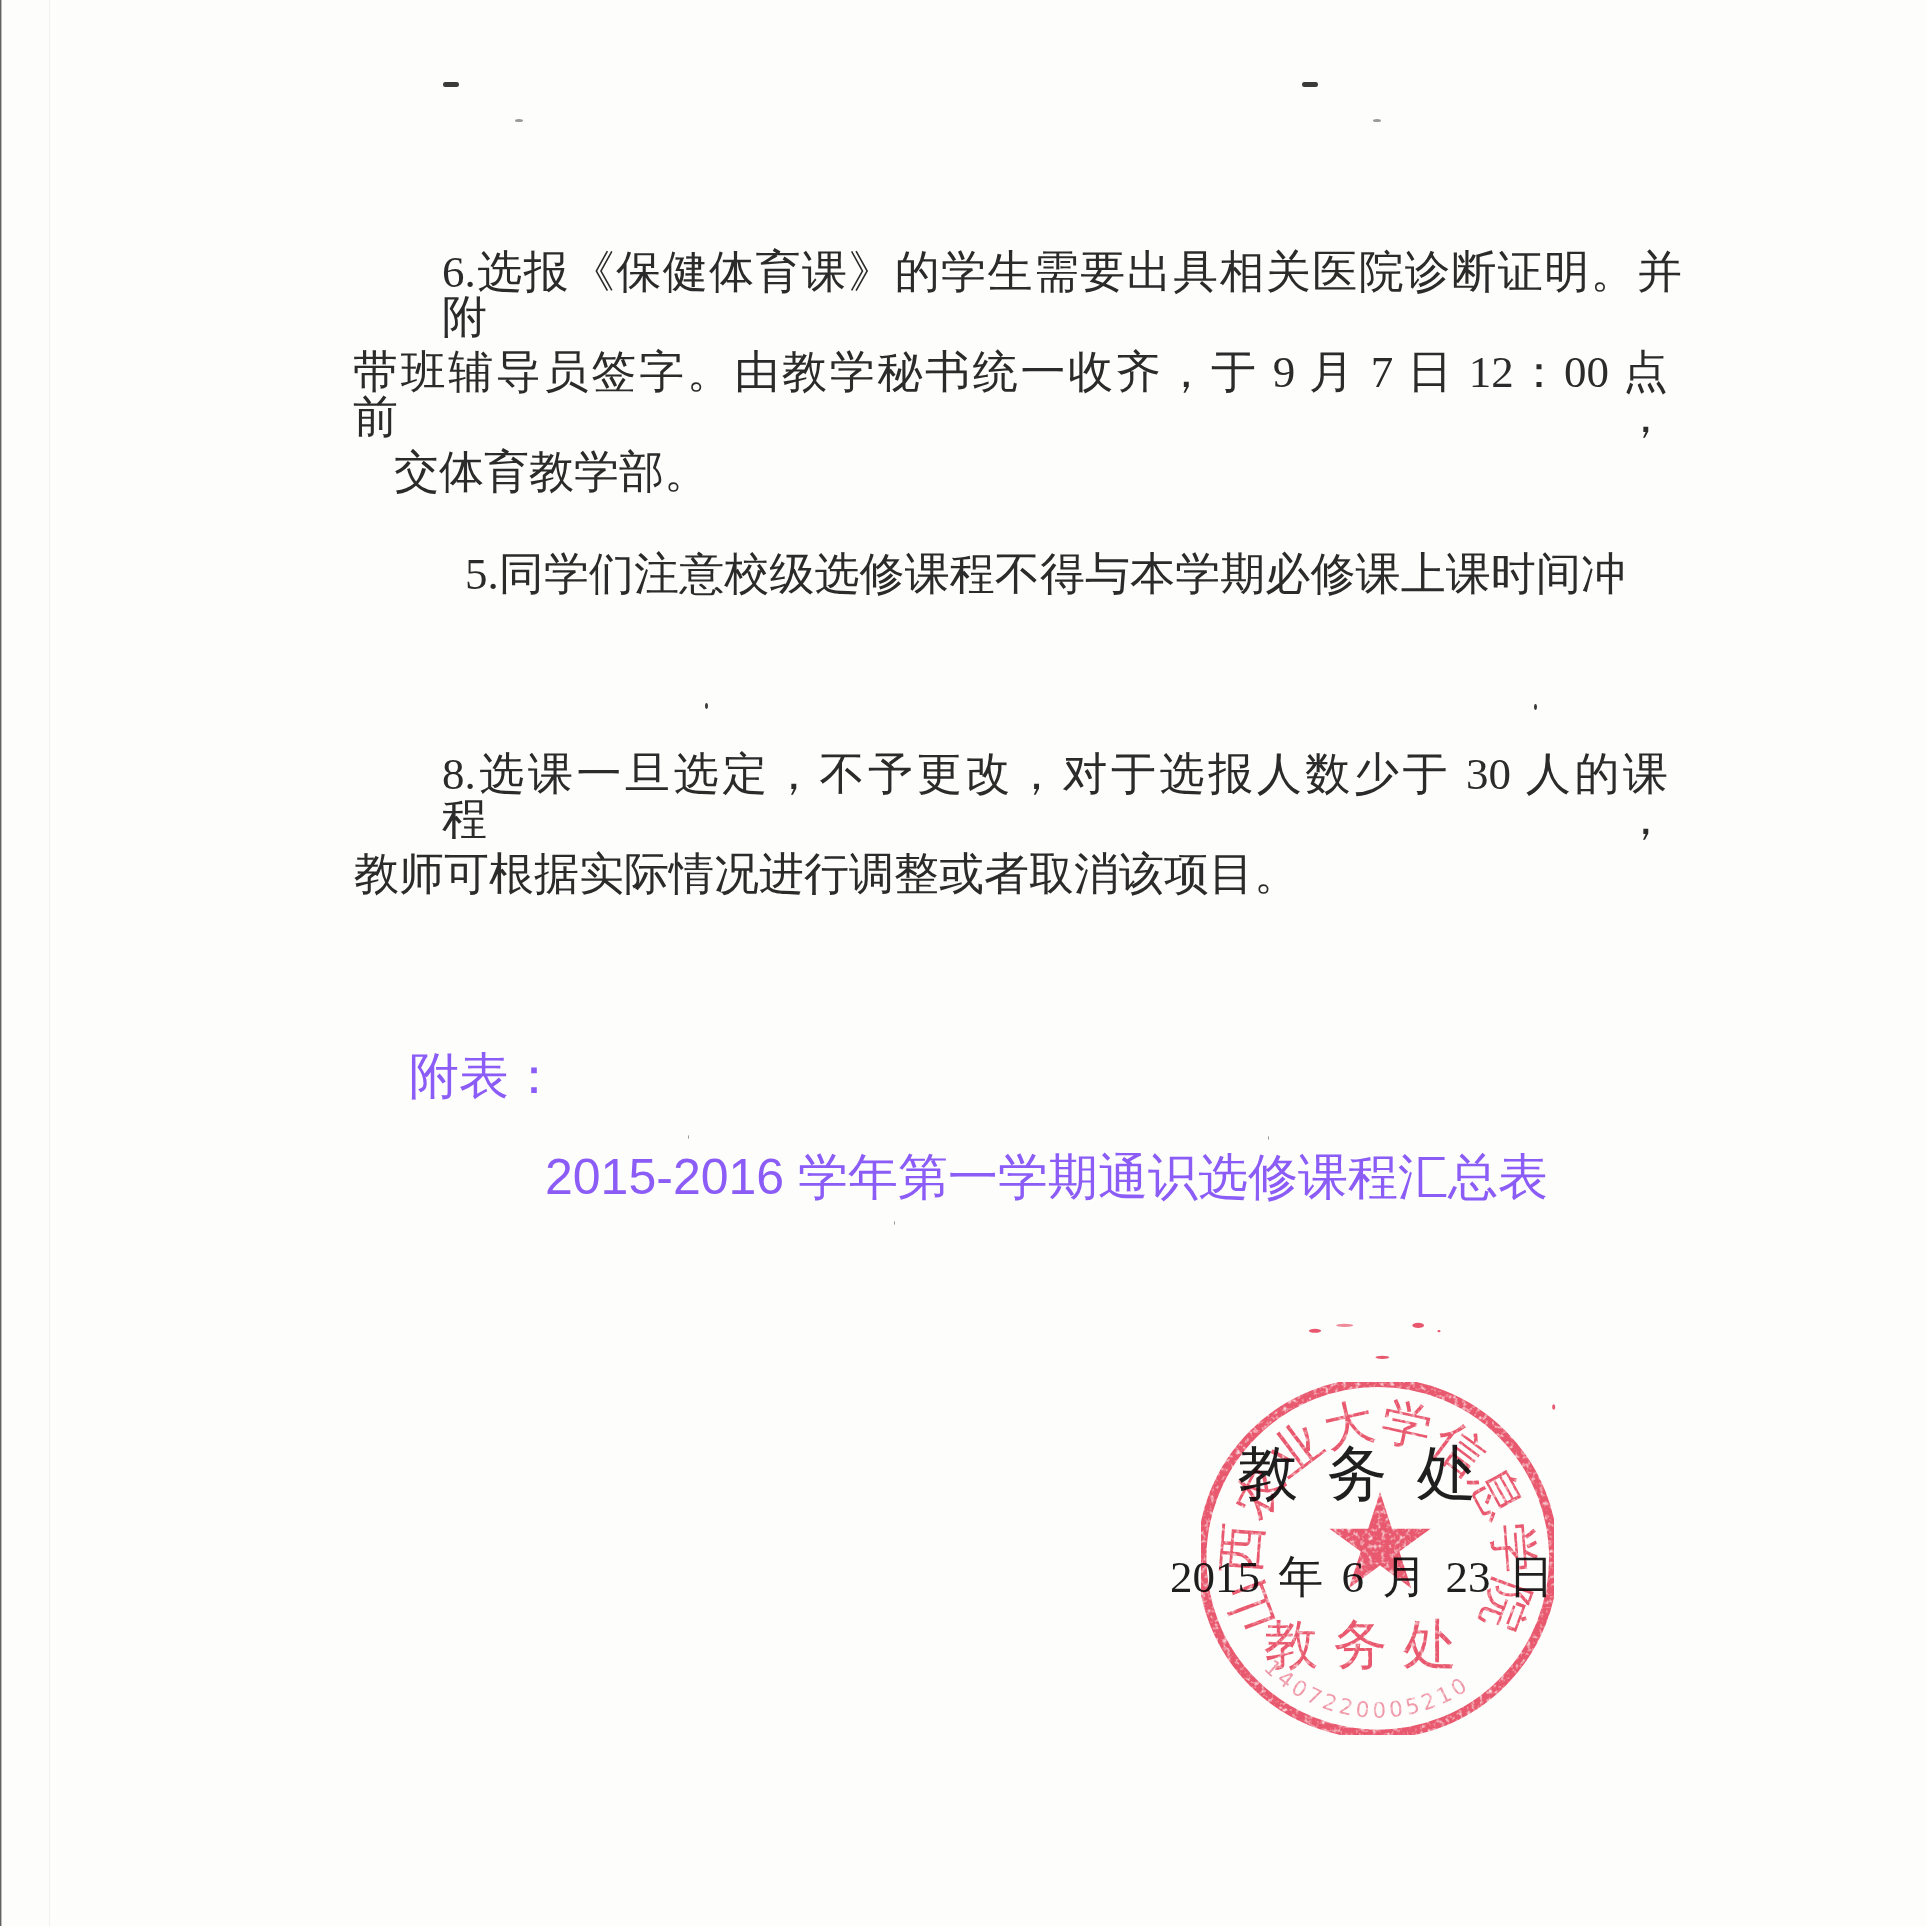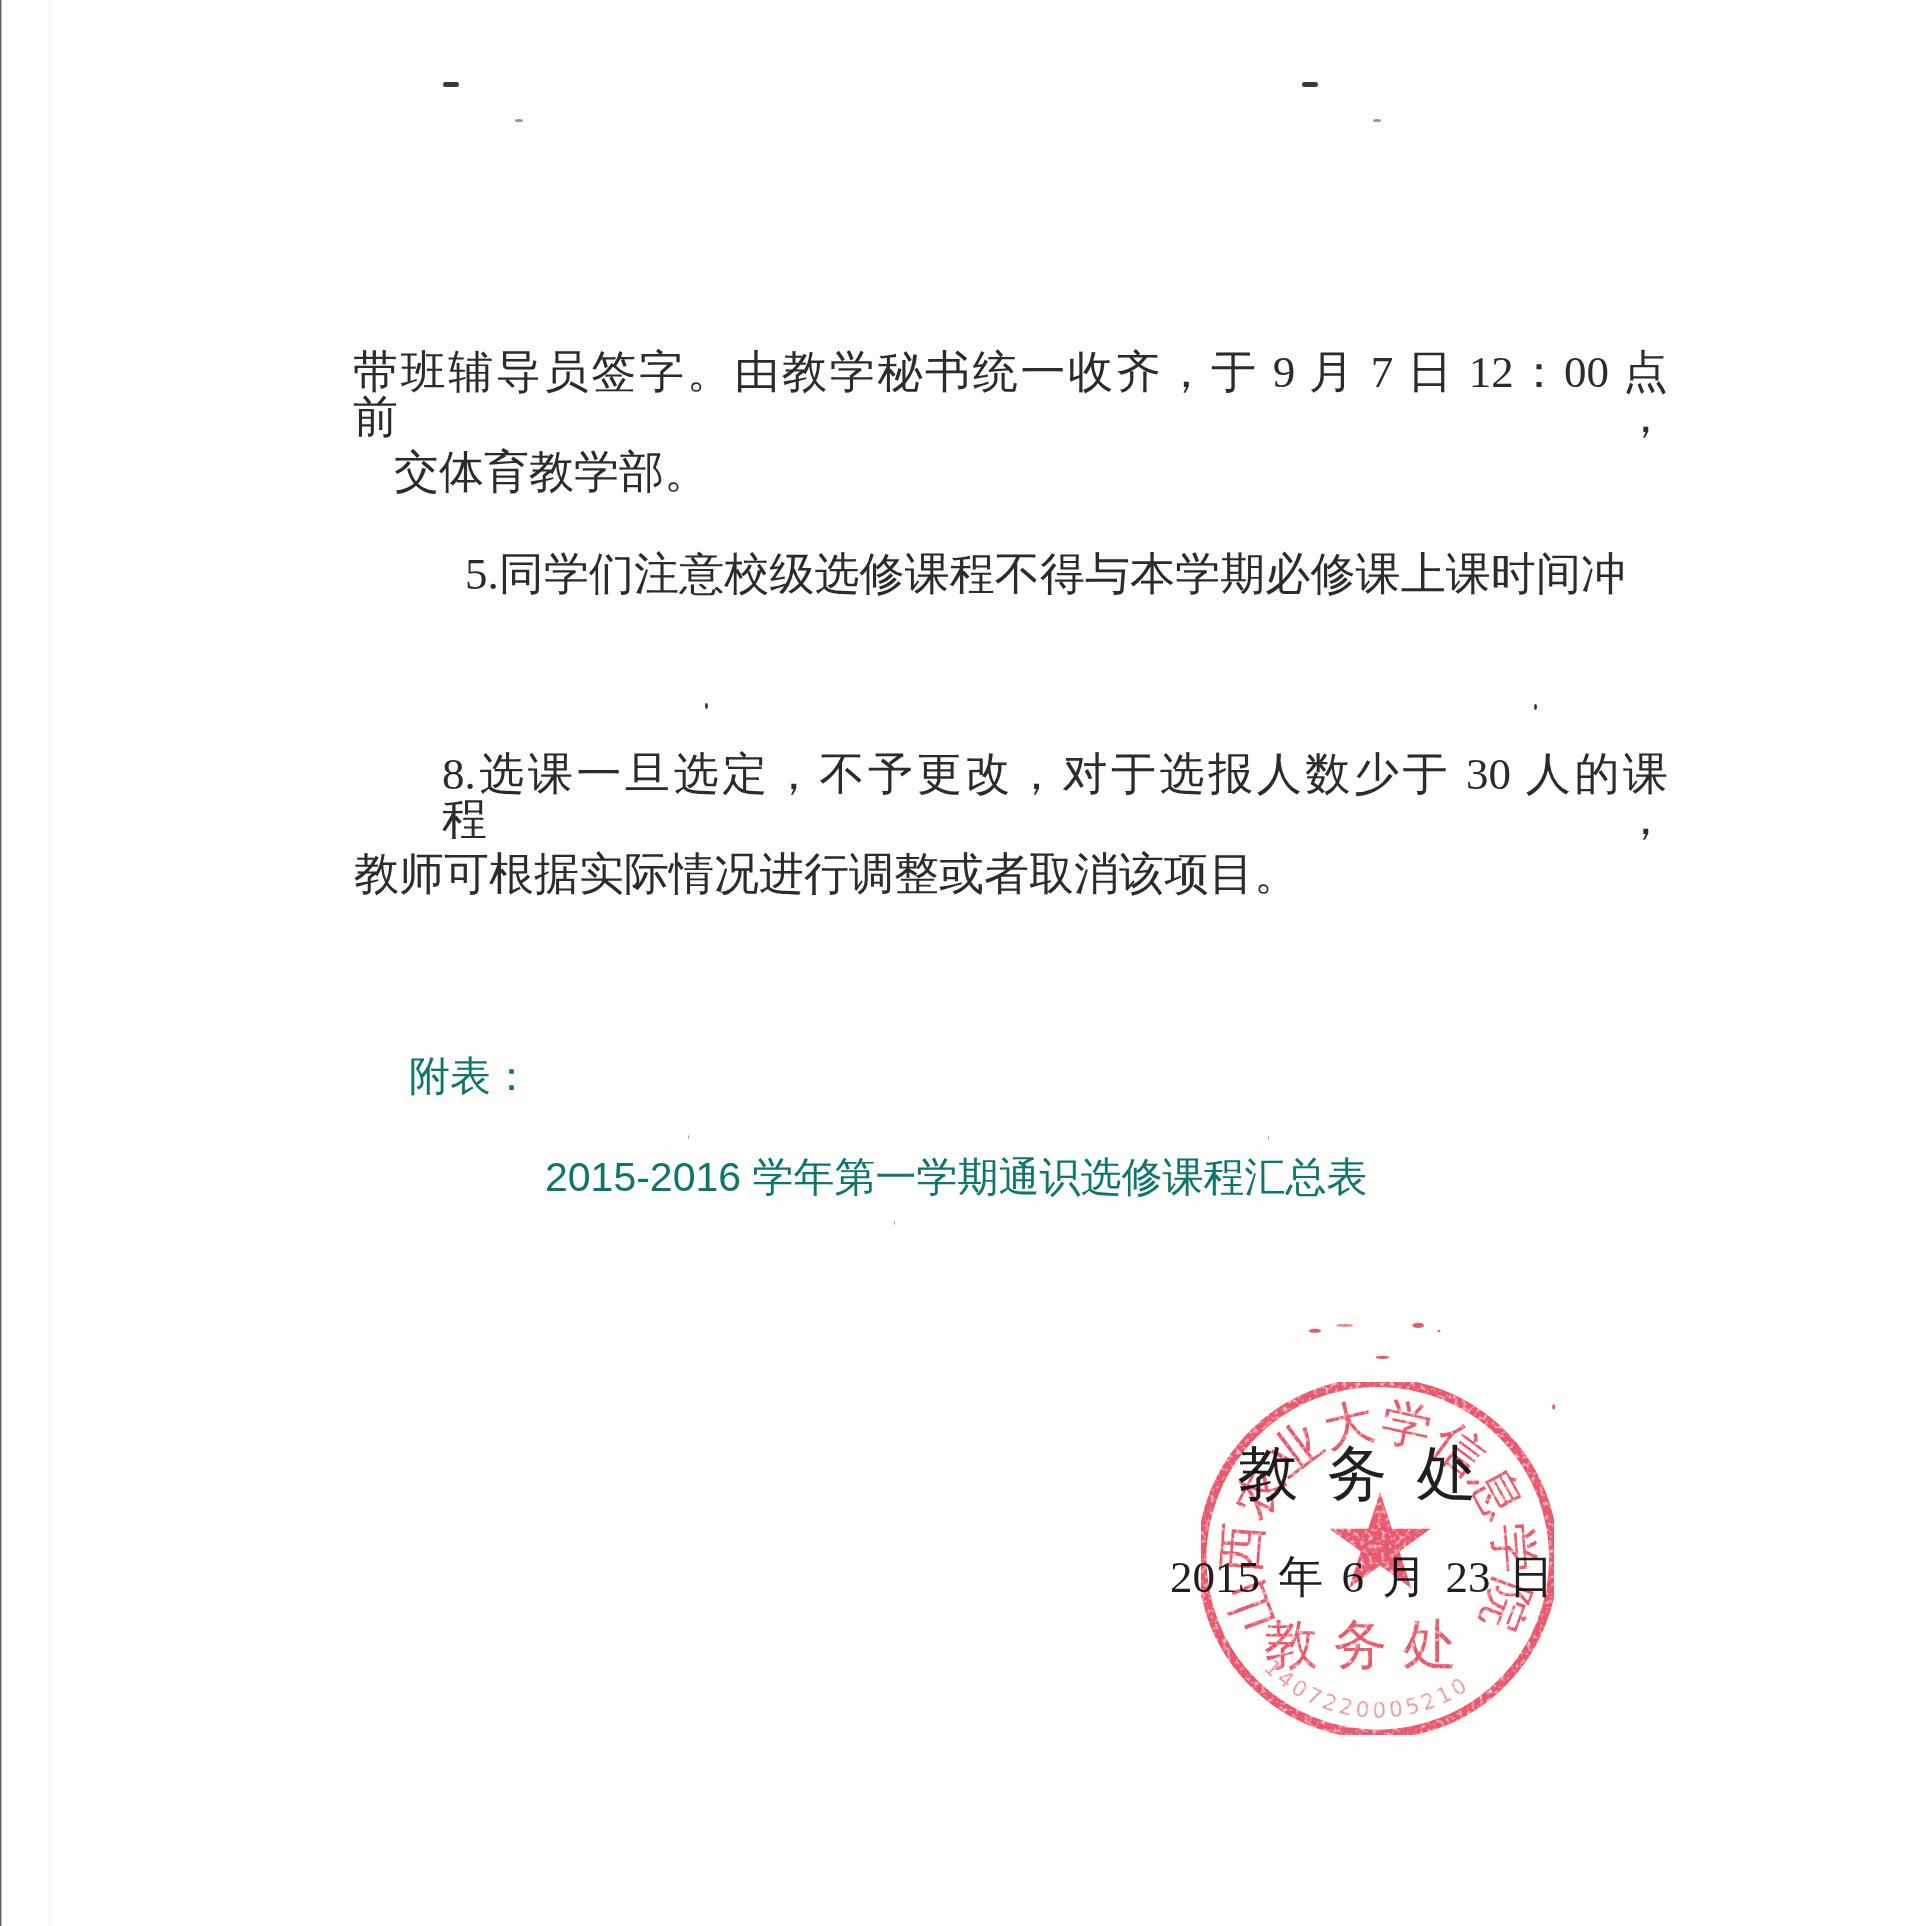--- a/index.html
+++ b/index.html
@@ -30,23 +30,23 @@
     }
     .body-line.justify {
       text-align: justify;
       text-align-last: justify;
       text-justify: inter-character;
     }
     .body-line.plain { white-space: nowrap; }
     .attach-line {
       position: absolute;
       font-family: "Liberation Sans", "DejaVu Sans", sans-serif;
-      font-size: 41px;
+      font-size: 50px;
       line-height: 38px;
-      color: #0f766e;
+      color: #8b5cf6;
       white-space: nowrap;
     }
     .sign-line {
       position: absolute;
       font-family: "Liberation Serif", "DejaVu Serif", serif;
       color: #1f1f1f;
       white-space: nowrap;
     }
     .sign-office { font-size: 60px; line-height: 46px; word-spacing: 14.3px; }
     .sign-date { font-size: 45px; line-height: 45px; word-spacing: 7px; }
@@ -69,20 +69,21 @@
   <div class="speck" style="left:443px;top:82px;width:16px;height:5px;border-radius:2.3px;"></div>
   <div class="speck" style="left:1302px;top:82px;width:16px;height:5px;border-radius:2.3px;"></div>
   <div class="speck faint" style="left:515px;top:119px;width:7.7px;height:3.1px;"></div>
   <div class="speck faint" style="left:1373px;top:119px;width:7.7px;height:3.1px;"></div>
   <div class="speck" style="left:705px;top:703px;width:2.7px;height:5.8px;"></div>
   <div class="speck" style="left:1534px;top:704px;width:2.7px;height:5.8px;"></div>
   <div class="speck faint" style="left:688px;top:1135px;width:1.2px;height:4.2px;"></div>
   <div class="speck faint" style="left:1268px;top:1136px;width:1.2px;height:4.2px;"></div>
   <div class="speck faint" style="left:894px;top:1221px;width:1.2px;height:4.2px;"></div>
 
+  <div class="body-line justify" style="left:442px;top:250px;width:1240px;">6.选报《保健体育课》的学生需要出具相关医院诊断证明。并附</div>
   <div class="body-line justify" style="left:353px;top:350px;width:1315px;">带班辅导员签字。由教学秘书统一收齐，于 9 月 7 日 12：00 点前，</div>
   <div class="body-line plain" style="left:353px;top:450px;margin-left:41px;">交体育教学部。</div>
 
   <div class="body-line justify" style="left:465px;top:552px;width:1161px;">5.同学们注意校级选修课程不得与本学期必修课上课时间冲</div>
 
   <div class="body-line justify" style="left:442px;top:752px;width:1226px;">8.选课一旦选定，不予更改，对于选报人数少于 30 人的课程，</div>
   <div class="body-line plain" style="left:354px;top:852px;">教师可根据实际情况进行调整或者取消该项目。</div>
 
   <div class="attach-line" style="left:409px;top:1057px;">附表：</div>
   <div class="attach-line" style="left:545px;top:1158px;">2015-2016 学年第一学期通识选修课程汇总表</div>

